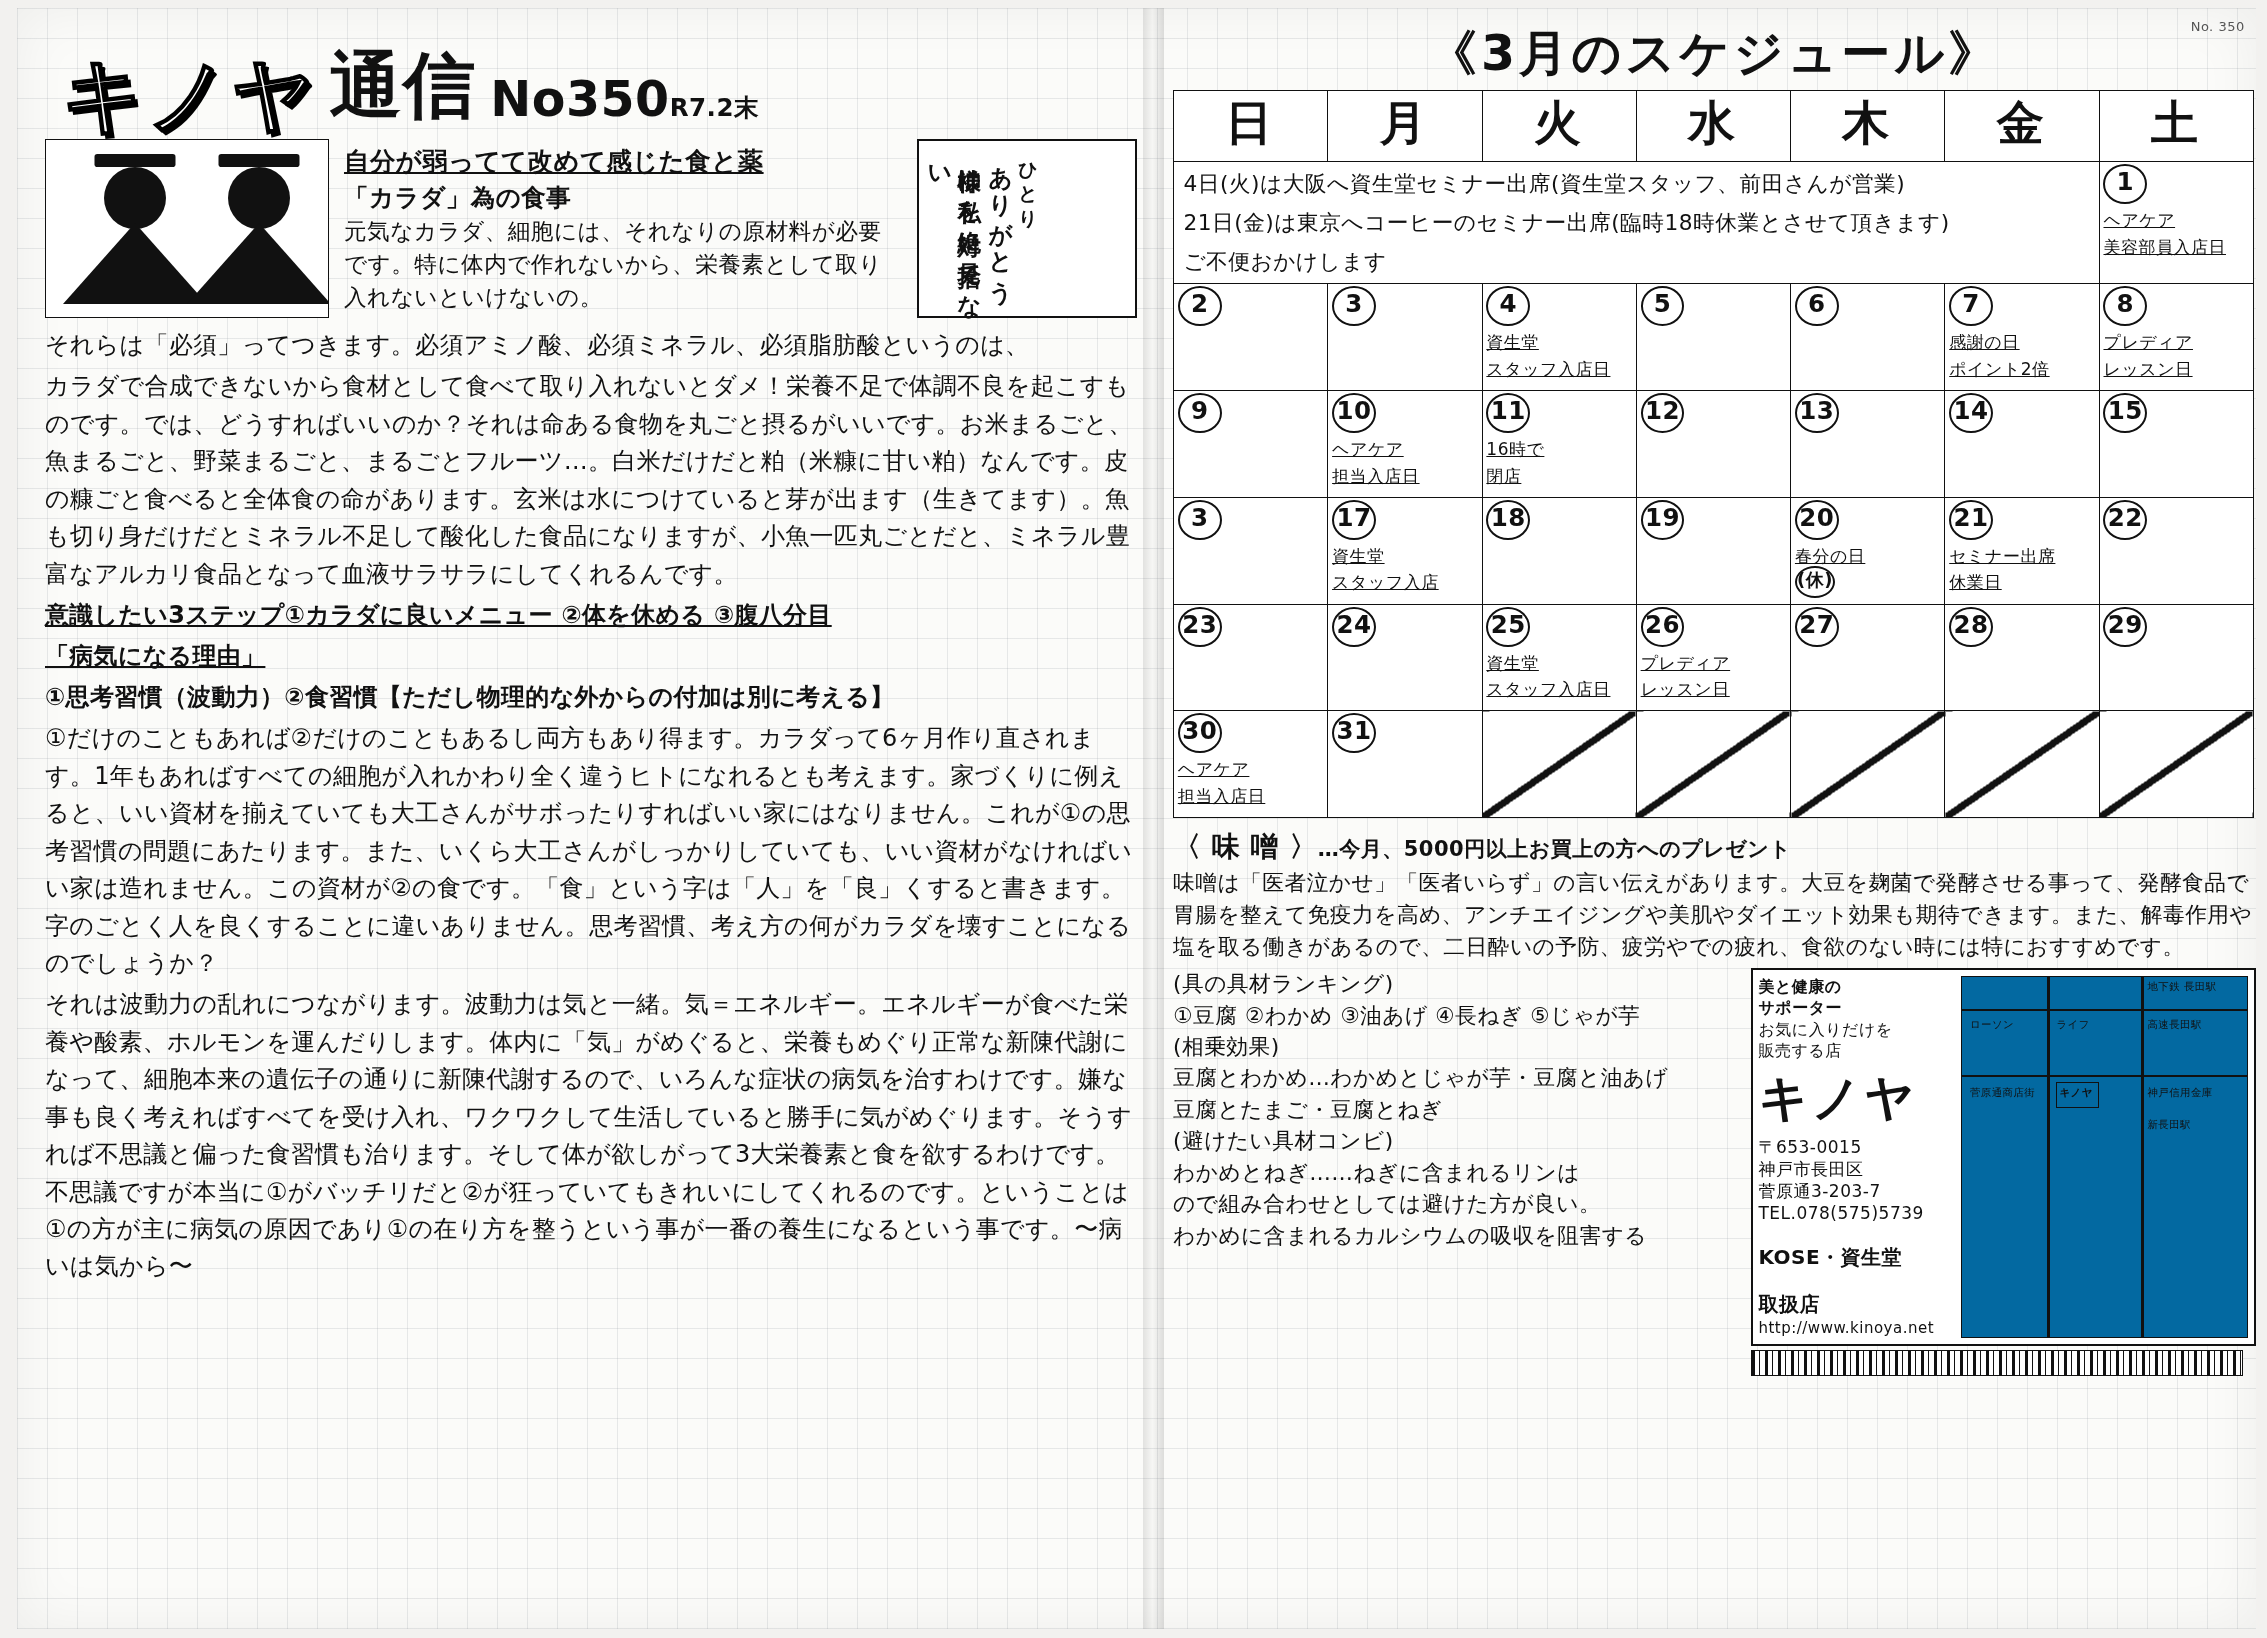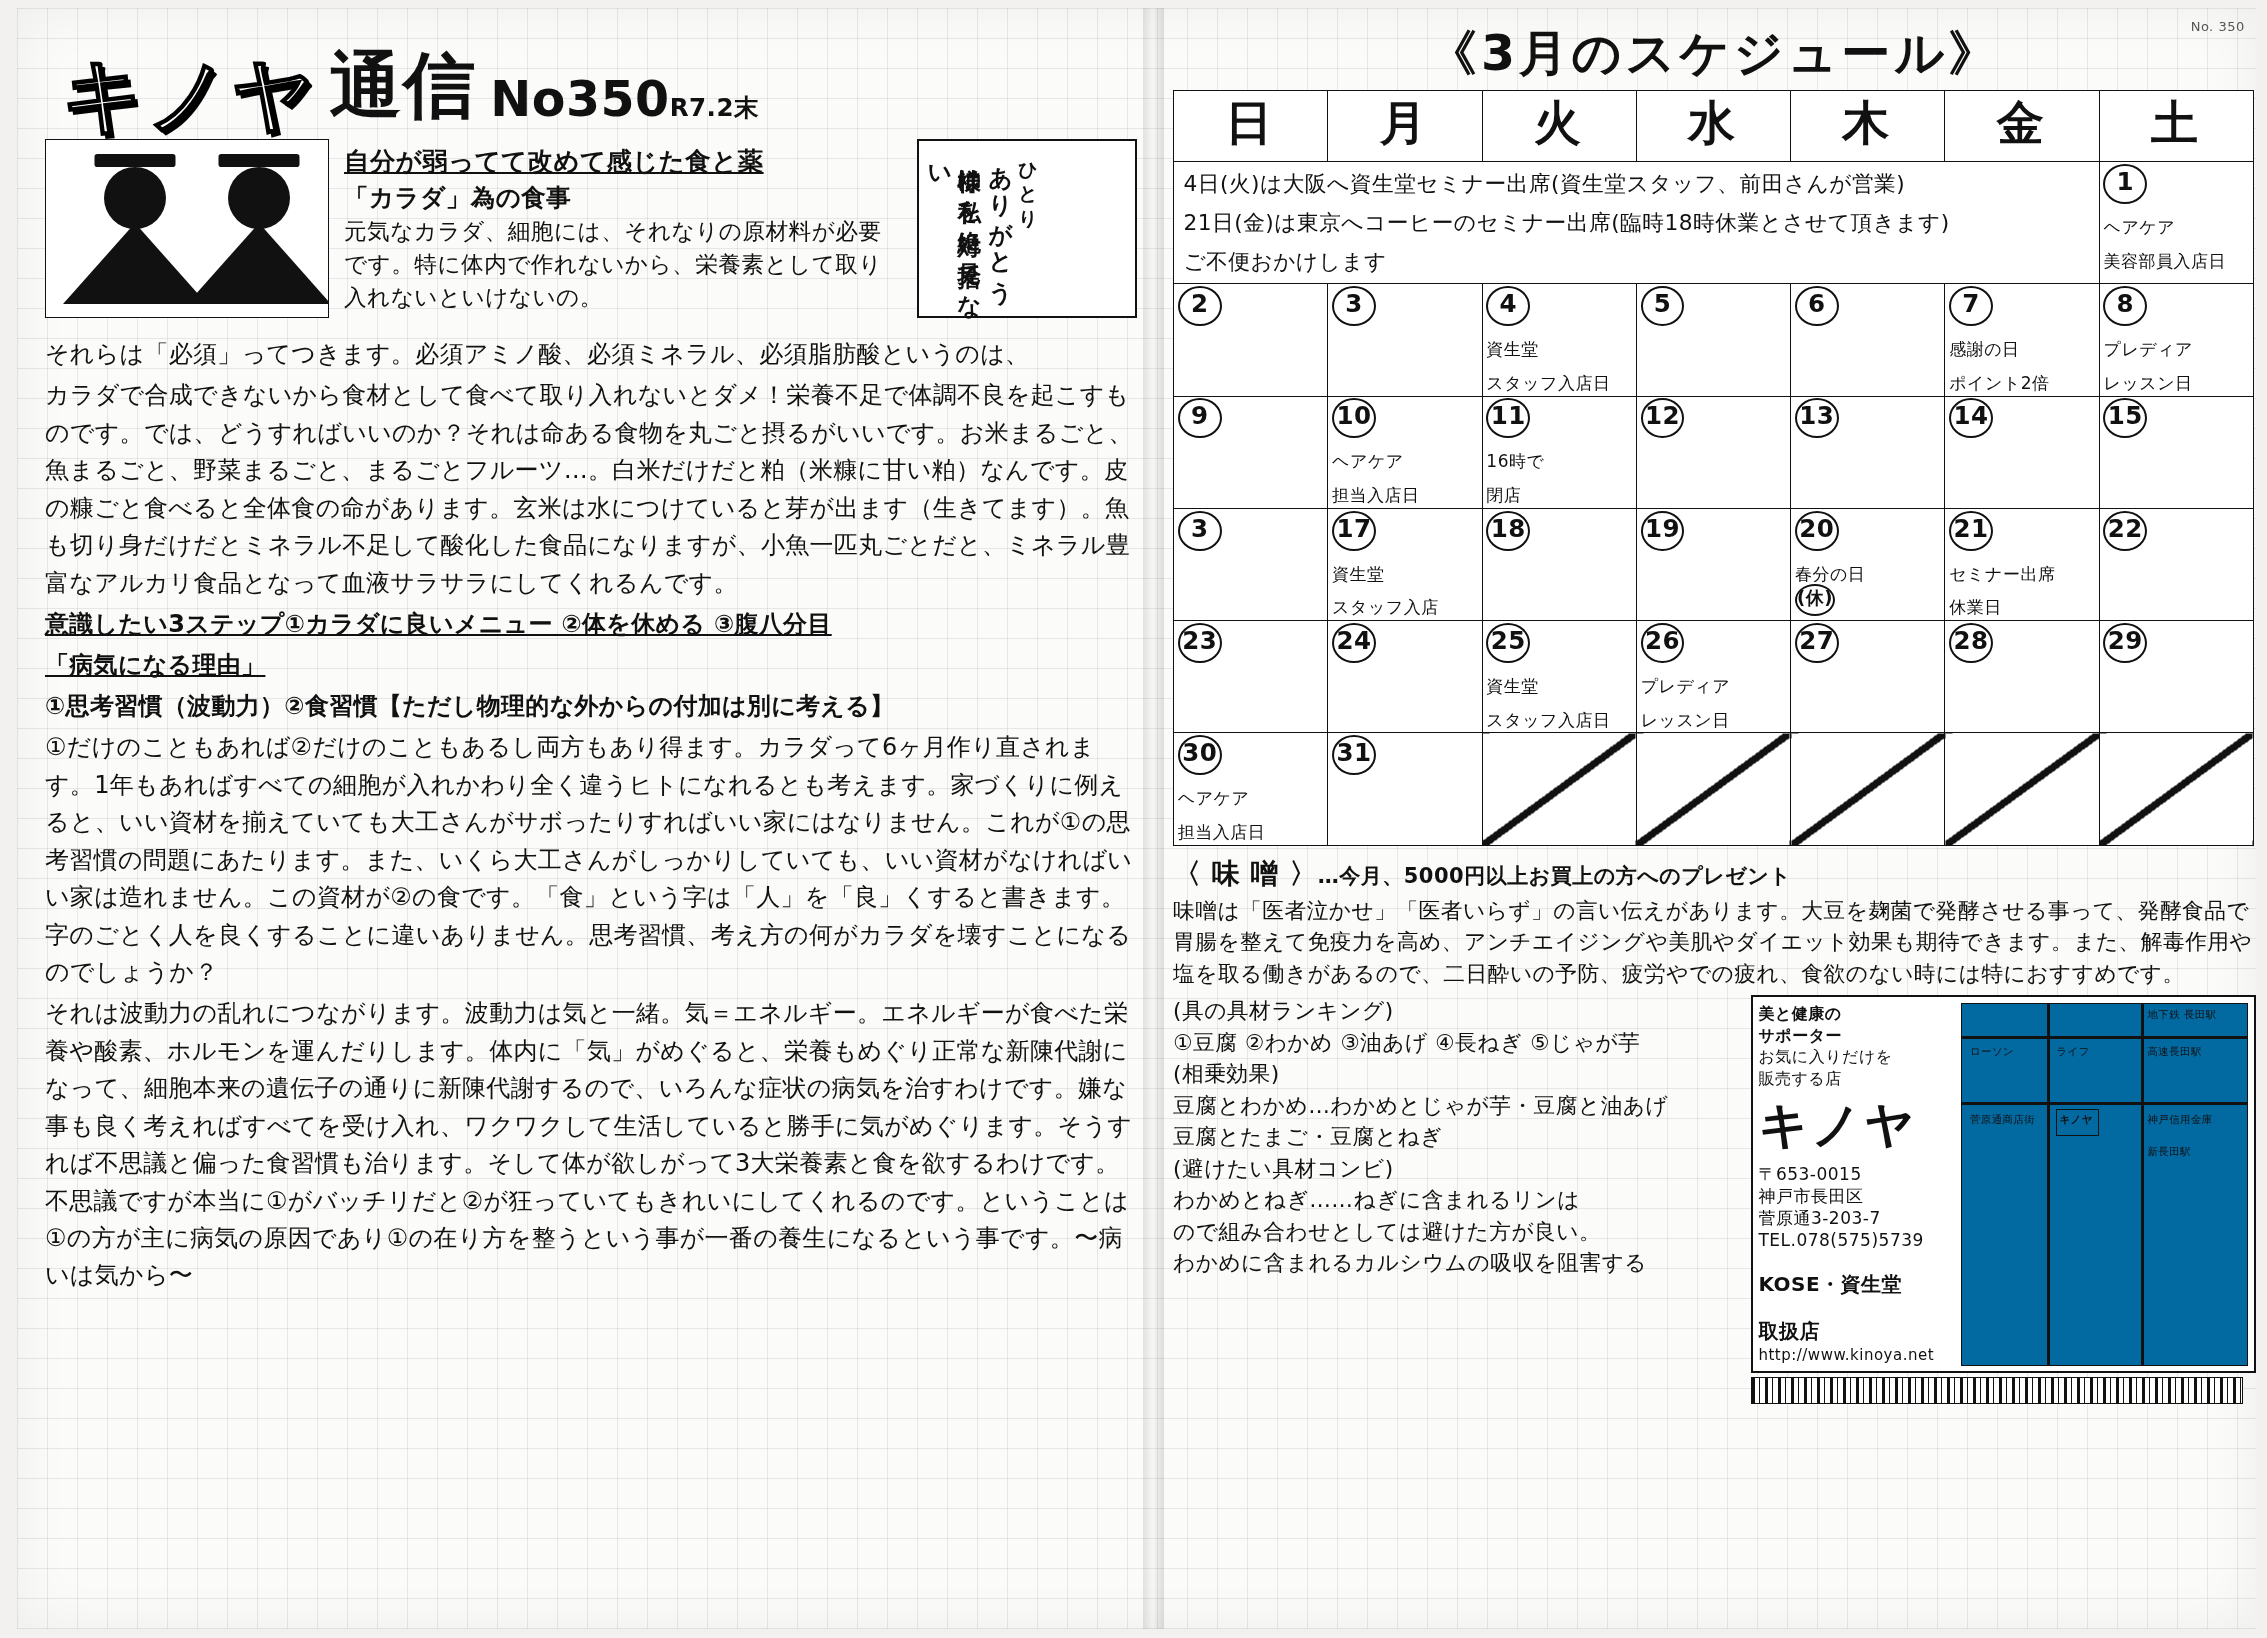--- a/index.html
+++ b/index.html
@@ -88,21 +88,21 @@
     width:205px;border:2.8px solid #111;display:flex;justify-content:flex-start;
     gap:1.9px;padding:7.5px 5.6px;background:#fff;
   }
   .vtext{
     writing-mode:vertical-rl;text-orientation:upright;
     font-size:23.5px;font-weight:bold;line-height:1.25;letter-spacing:1.9px;
   }
   .vtext.small{font-size:19px;}
 
   
-  .body-text{margin-top:18px;font-size:24px;line-height:1.56;letter-spacing:0.3px;}
+  .body-text{margin-top:9px;font-size:24px;line-height:1.56;letter-spacing:0.3px;}
   .body-text p{margin:0 0 3.8px 0;}
   .u{text-decoration:underline;}
   .b{font-weight:bold;}
 
   
   .sched-title{
     text-align:center;font-size:49px;font-weight:bold;letter-spacing:3.8px;
     margin-bottom:3.8px;
   }
   table.cal{
@@ -116,21 +116,21 @@
     font-size:47px;font-weight:bold;height:68px;letter-spacing:3.8px;
   }
   table.cal td{height:102px;padding:1.9px 3.8px;font-size:18px;line-height:1.22;}
   .notecell{height:auto !important;}
   .note-text{font-size:21.7px;line-height:1.45;padding:3.8px 5.6px;}
   .daynum{
     display:inline-block;min-width:36px;height:36px;line-height:32px;
     border:2.8px solid #111;border-radius:50%;text-align:center;
     font-size:24.5px;font-weight:bold;margin-right:3.8px;padding:0 1.9px;
   }
-  .cellev{font-size:17px;display:block;margin-top:13px;}
+  .cellev{font-size:17px;display:block;margin-top:6px;text-decoration:underline;}
   .diag{
     background-image:linear-gradient(to bottom right, transparent 48%, #111 48%, #111 52%, transparent 52%);
   }
   .sub-circ{
     display:inline-block;min-width:28px;height:28px;line-height:24.5px;
     border:2.8px solid #111;border-radius:50%;text-align:center;font-size:18px;font-weight:bold;
   }
   
   .miso-head{font-size:28px;font-weight:bold;margin:9.4px 0 1.9px;}
   .miso-text{font-size:21.7px;line-height:1.46;}

